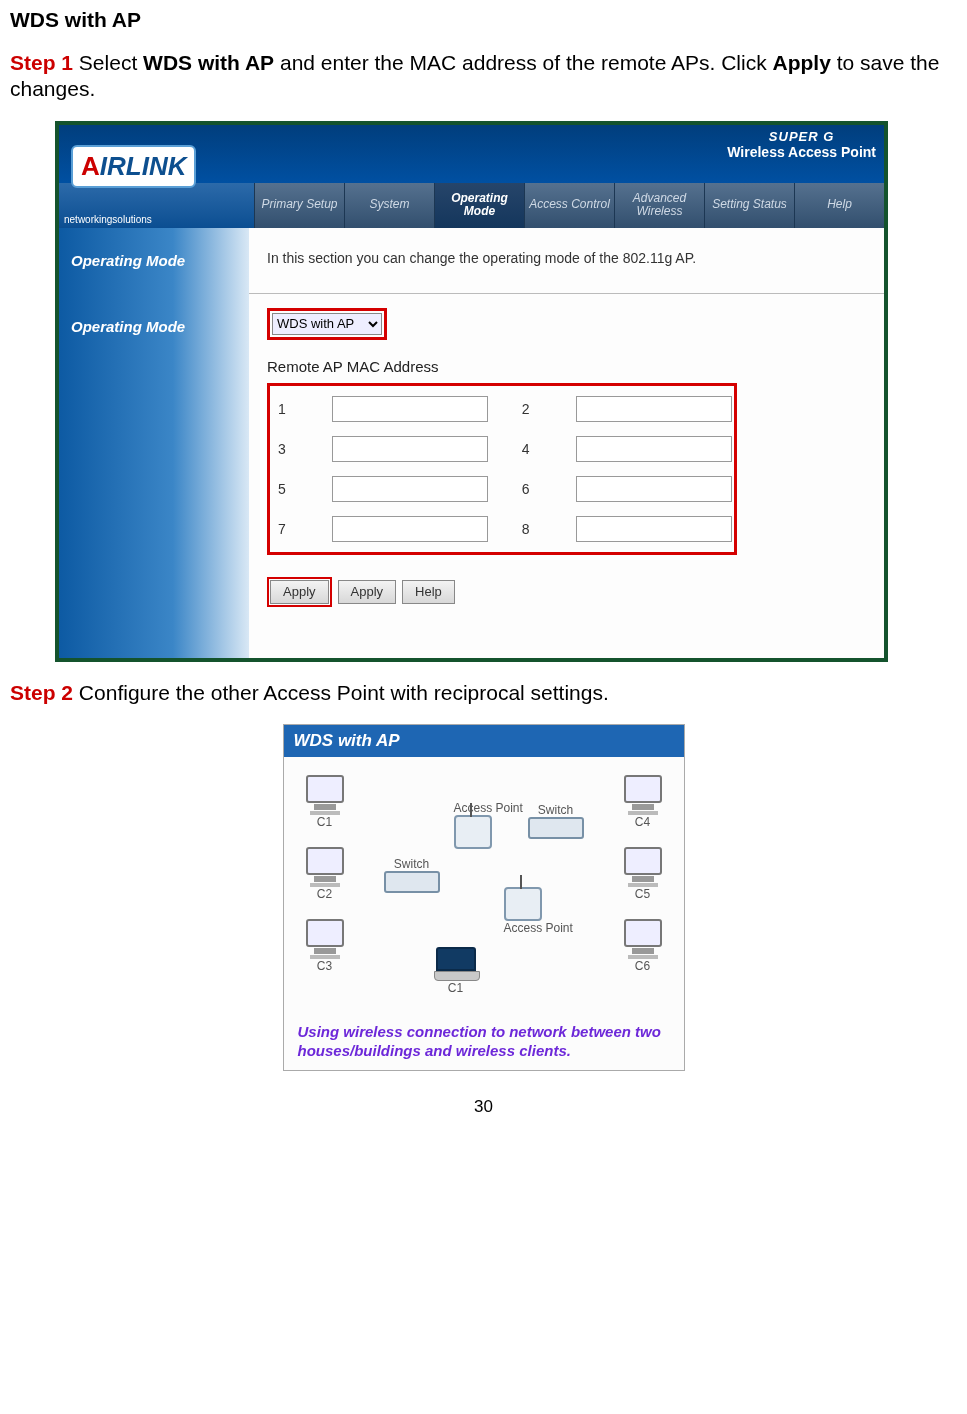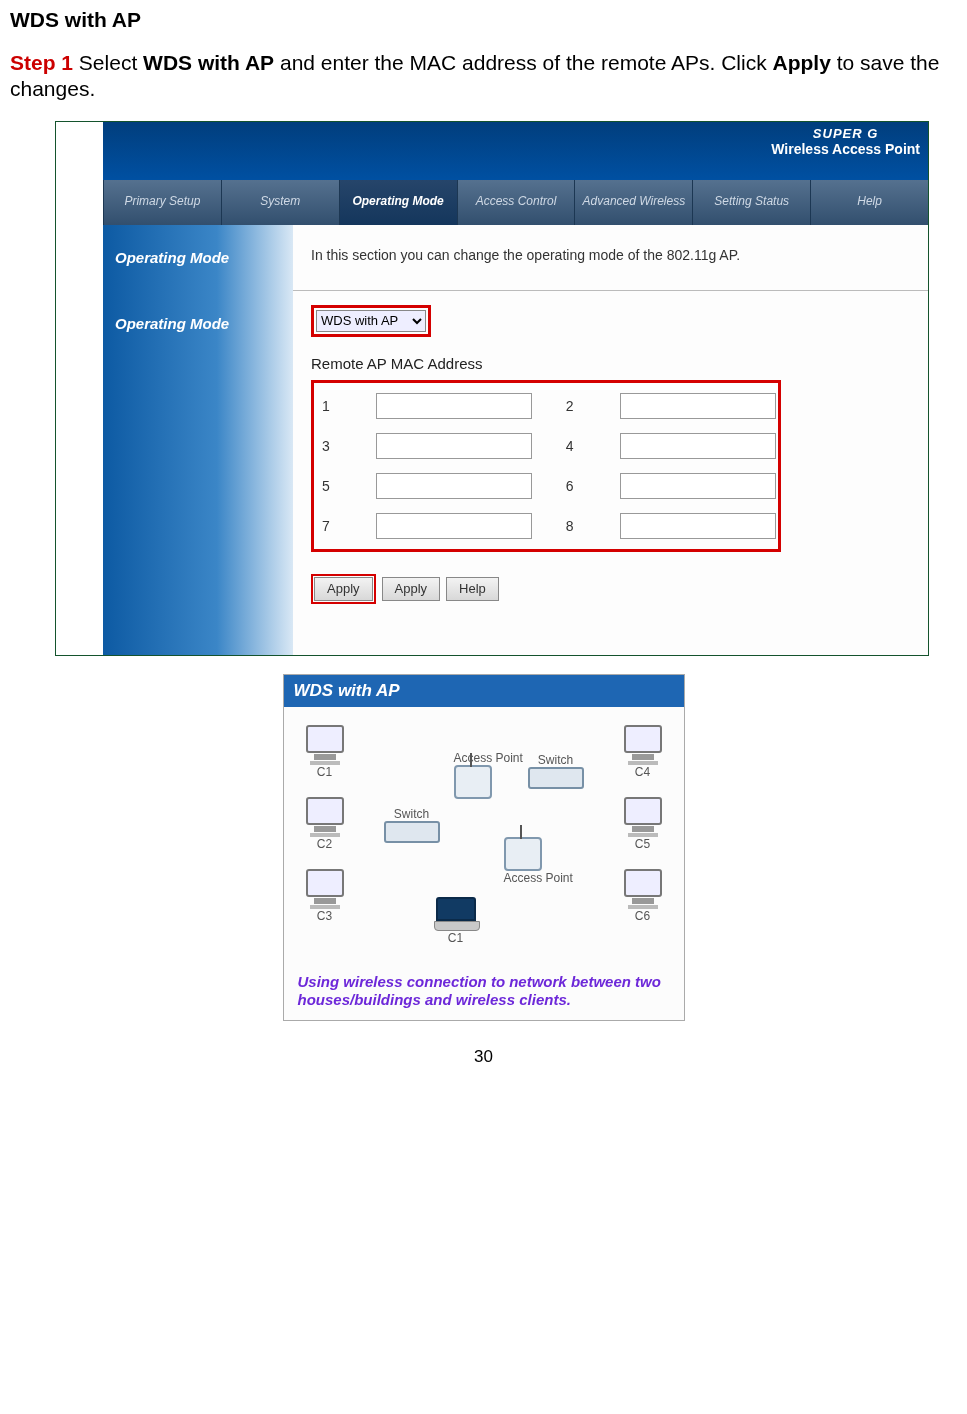--- a/index.html
+++ b/index.html
@@ -22,23 +22,22 @@
     line-height:1.25;
     margin-bottom:18px;
   }
   .step-label{font-weight:bold;color:#c00;}
   .bold{font-weight:bold;}
 
   
   .router-shot{
     width:825px;
     margin:0 0 18px 45px;
-    border:1px solid #14532d;
+    border:4px solid #14532d;
     background:#fff;
-    padding-left:47px;
   }
   .router-top{
     height:58px;
     background:linear-gradient(#013e7d,#0050a2);
     position:relative;
   }
   .brand-badge{
     position:absolute;right:8px;top:4px;text-align:center;
     color:#fff;
   }
@@ -182,20 +181,26 @@
   </div>
 
   <div class="router-shot">
     <div class="router-top">
       <div class="brand-badge">
         <div class="sg">SUPER G</div>
         <div class="wap">Wireless Access Point</div>
       </div>
     </div>
     <div class="router-navrow">
+      <div class="logo-cell">
+        <div class="logo-big">
+          <span class="a">A</span><span>IRLINK</span>
+        </div>
+        <span>networkingsolutions</span>
+      </div>
       <div class="nav-tabs">
         <div class="nav-tab">Primary Setup</div>
         <div class="nav-tab">System</div>
         <div class="nav-tab active">Operating Mode</div>
         <div class="nav-tab">Access Control</div>
         <div class="nav-tab">Advanced Wireless</div>
         <div class="nav-tab">Setting Status</div>
         <div class="nav-tab">Help</div>
       </div>
     </div>
@@ -242,20 +247,23 @@
               </span>
               <button class="ui-btn">Apply</button>
               <button class="ui-btn">Help</button>
             </div>
           </div>
         </div>
       </div>
     </div>
   </div>
 
+  <div class="body-text">
+    <span class="step-label">Step 2</span><span> Configure the other Access Point with reciprocal settings.</span>
+  </div>
 
   <div class="diagram-shot">
     <div class="diagram-title">WDS with AP</div>
     <div class="diagram-canvas">
 
       <div class="d-item pc" style="left:20px;top:18px;">
         <div class="mon"></div>
           <div class="base"></div>
           <div class="kb"></div>
         <div class="d-label">C1</div>

